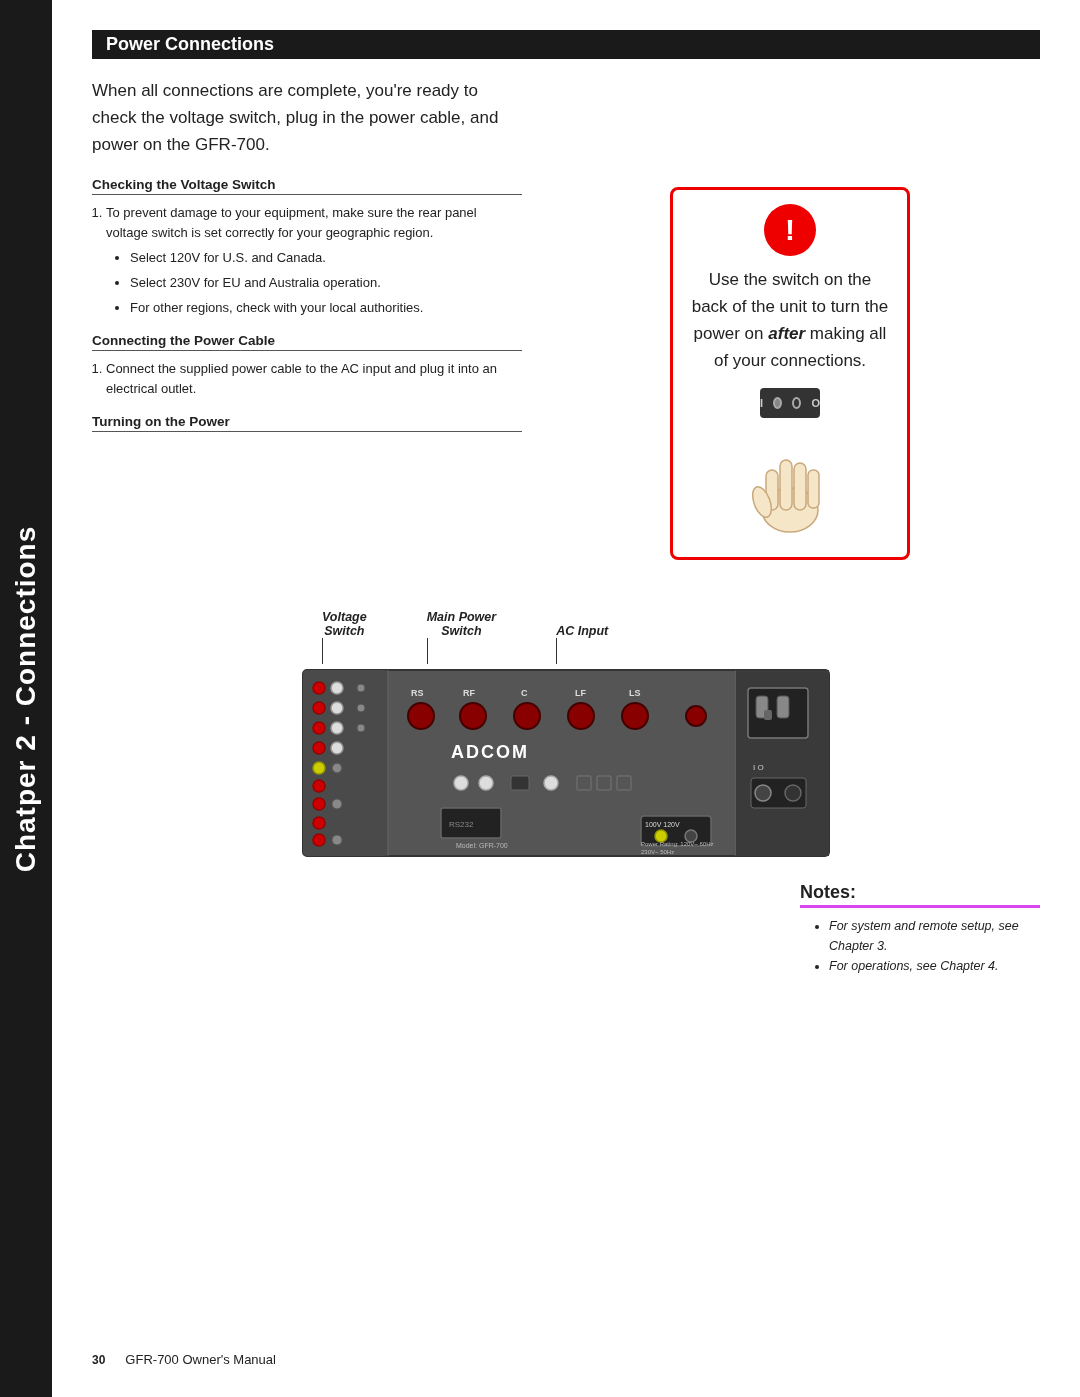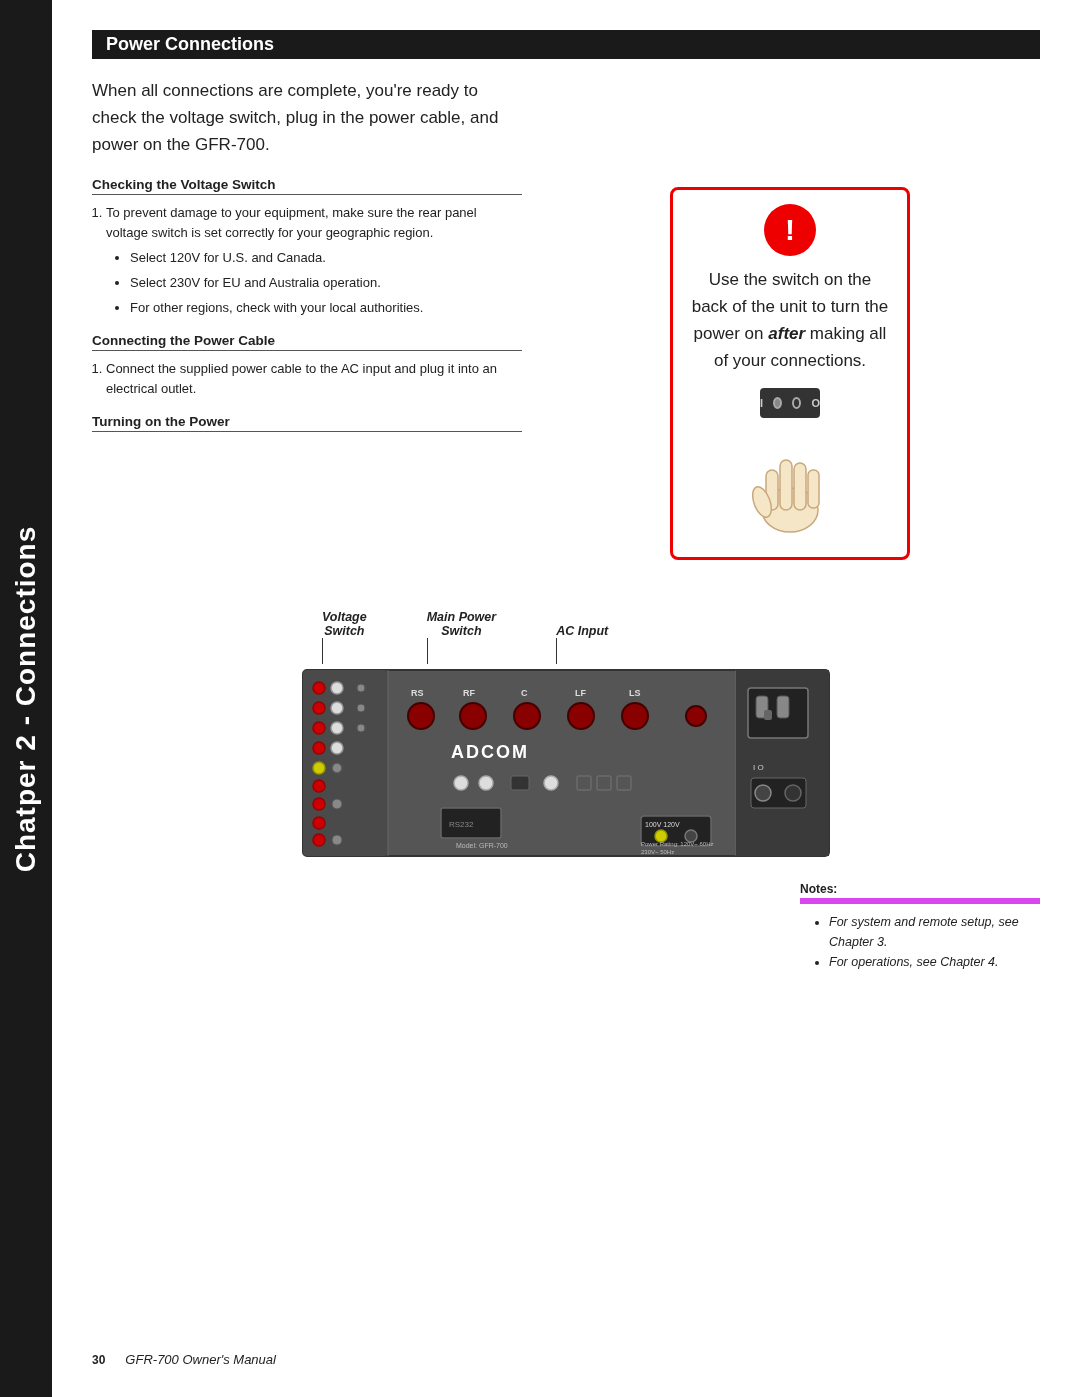--- a/index.html
+++ b/index.html
@@ -193,22 +193,22 @@
 
     
     .notes-section {
       margin-top: 10px;
       width: 240px;
       align-self: flex-end;
     }
 
     .notes-heading {
       font-weight: bold;
-      font-size: 12px;
-      border-bottom: 6px solid #d946ef;
+      font-size: 18px;
+      border-bottom: 3px solid #d946ef;
       padding-bottom: 2px;
       margin-bottom: 8px;
     }
 
     .notes-list {
       margin-left: 29px;
     }
 
     .notes-list li {
       font-size: 12.5px;
@@ -227,21 +227,20 @@
       border-top: none;
     }
 
     .page-number {
       font-size: 12px;
       font-weight: bold;
     }
 
     .manual-title {
       font-size: 13px;
-      font-style: italic;
     }
 
     
     .diagram-outer {
       width: 100%;
       margin-top: 30px;
     }
 
     .diagram-callouts {
       display: flex;

